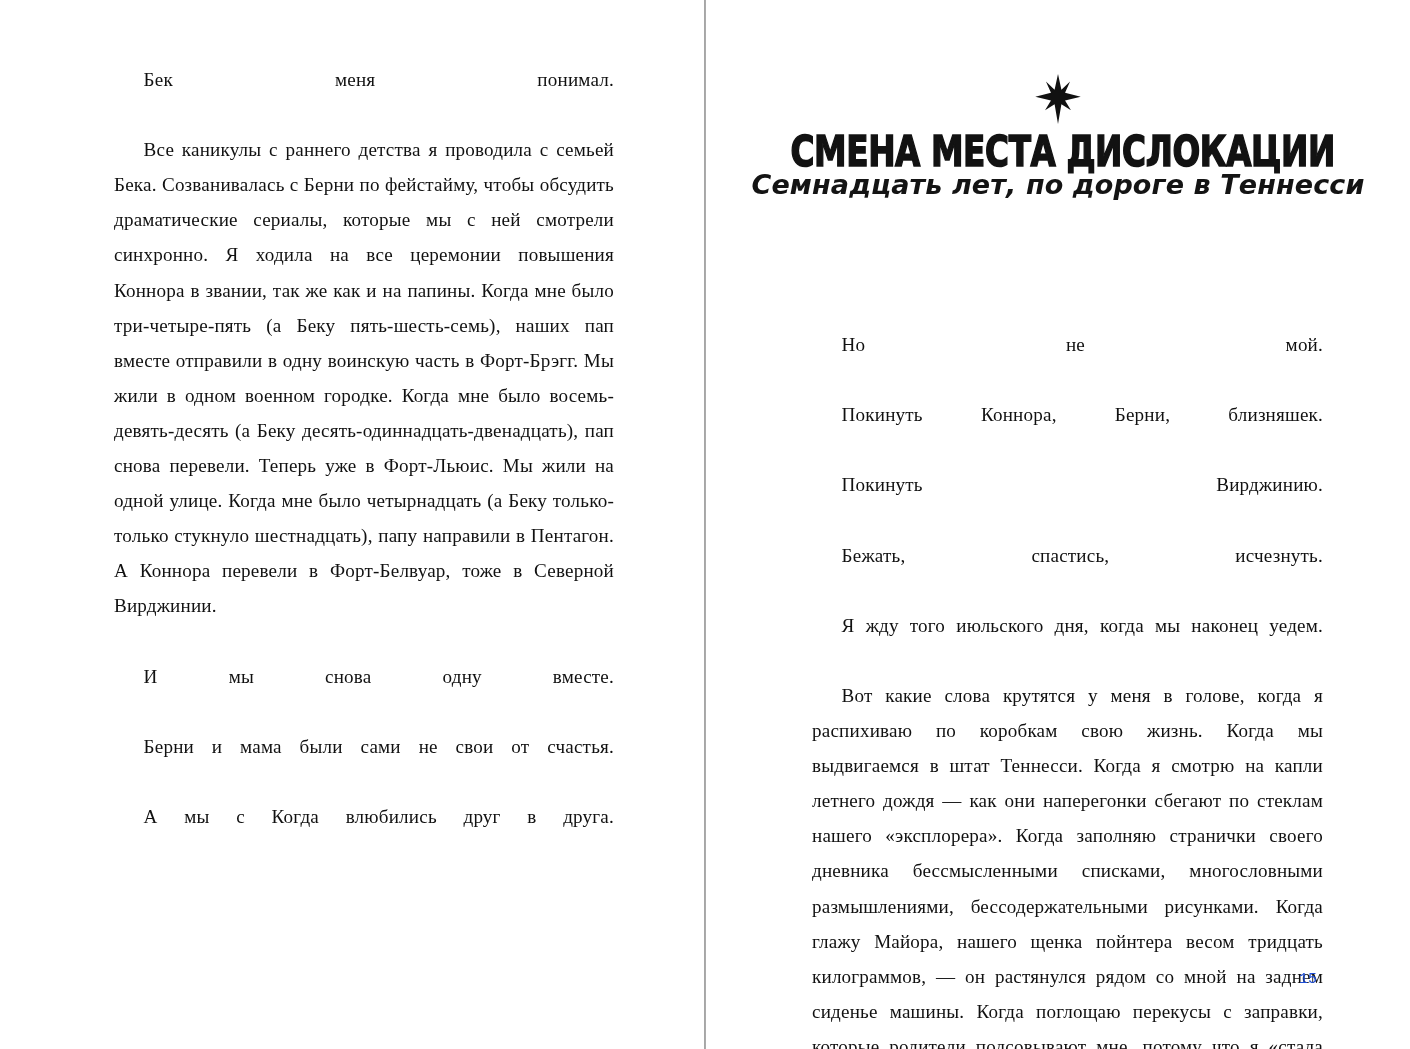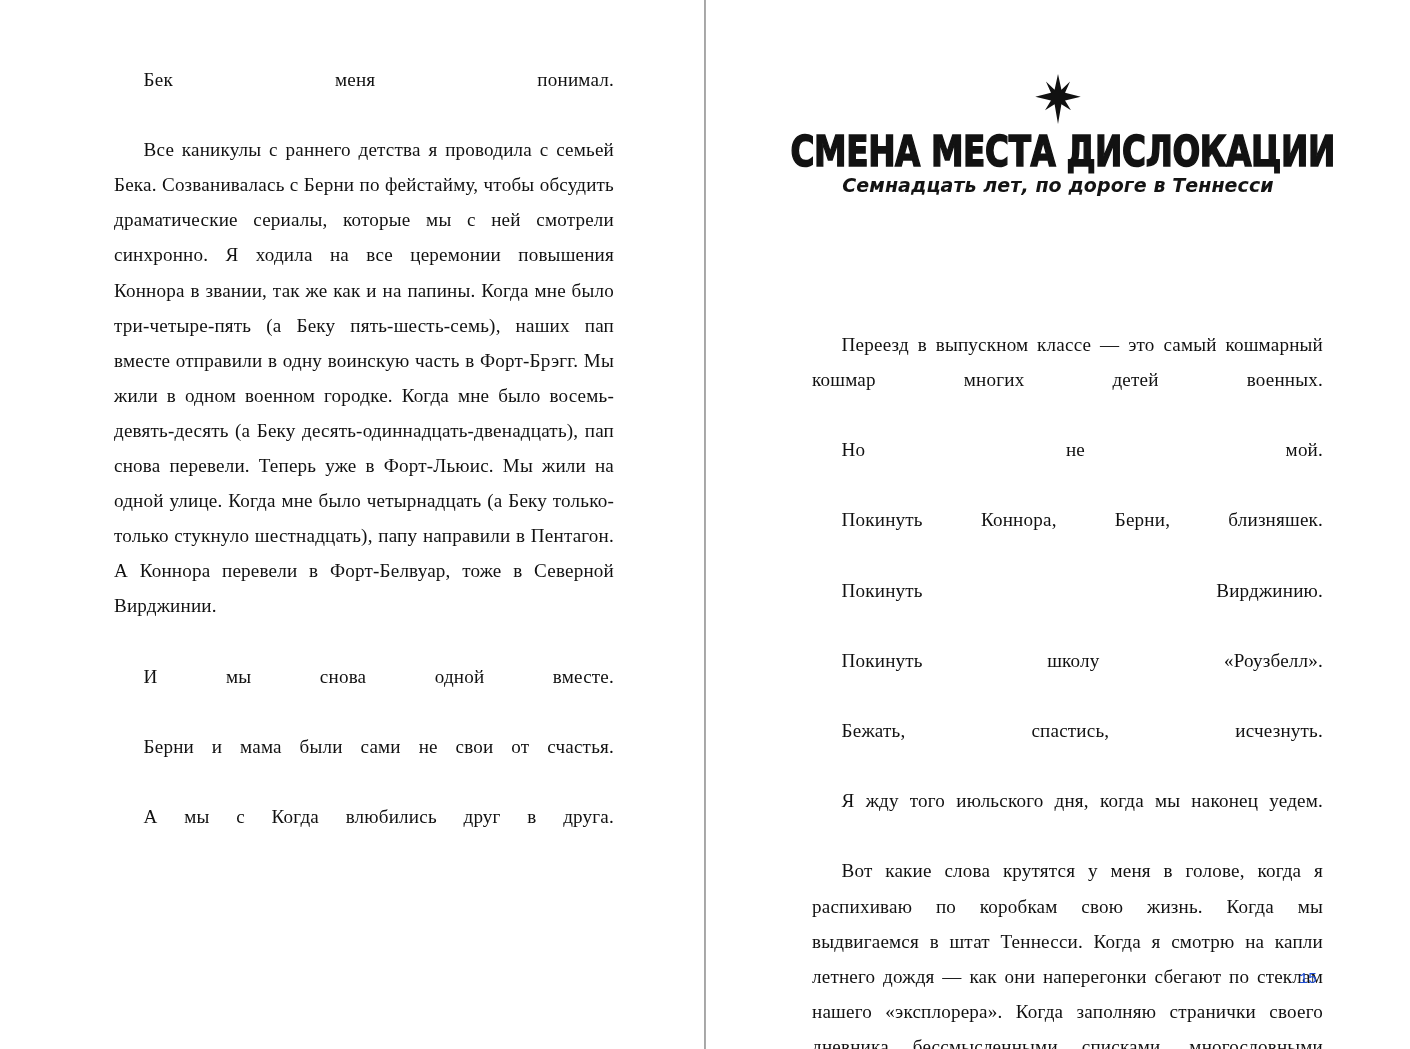--- a/index.html
+++ b/index.html
@@ -116,21 +116,21 @@
   }
   #chapter-subtitle {
     position: absolute;
     left: 0;
     top: 172px;
     width: 704px;
     text-align: center;
     font-family: "DejaVu Sans", "Liberation Sans", sans-serif;
     font-weight: 700;
     font-style: italic;
-    font-size: 19px;
+    font-size: 27px;
     line-height: 26px;
     letter-spacing: 0.004em;
     color: #141414;
     white-space: nowrap;
   }
 
   
   #folio-right {
     position: absolute;
     left: 1288px;
@@ -145,21 +145,21 @@
 </style>
 </head>
 <body>
 
 <div id="spread">
 
   <div class="page" id="page-left">
     <div class="textblock" id="left-body">
       <p class="ind">Бек меня понимал.</p>
       <p class="ind">Все каникулы с раннего детства я проводила с семьей Бека. Созванивалась с Берни по фейстайму, чтобы обсудить драматические сериалы, которые мы с ней смотрели синхронно. Я ходила на все церемонии повышения Коннора в звании, так же как и на папины. Когда мне было три-четыре-пять (а Беку пять-шесть-семь), наших пап вместе отправили в одну воинскую часть в Форт-Брэгг. Мы жили в одном военном городке. Когда мне было восемь-девять-десять (а Беку десять-одиннадцать-двенадцать), пап снова перевели. Теперь уже в Форт-Льюис. Мы жили на одной улице. Когда мне было четырнадцать (а Беку только-только стукнуло шестнадцать), папу направили в Пентагон. А Коннора перевели в Форт-Белвуар, тоже в Северной Вирджинии.</p>
-      <p class="ind">И мы снова одной вместе.</p>
+      <p class="ind">И мы снова одну вместе.</p>
       <p class="ind">Берни и мама были сами не свои от счастья.</p>
       <p class="ind">А мы с Когда влюбились друг в друга.</p>
     </div>
   </div>
 
   <div id="spine"></div>
 
   <div class="page" id="page-right">
   </div>
 
@@ -187,25 +187,23 @@
           Z"></path>
       </svg>
     </div>
 
     <div id="chapter-title">СМЕНА МЕСТА ДИСЛОКАЦИИ</div>
 
     <div id="chapter-subtitle">Семнадцать лет, по дороге в Теннесси</div>
   </div>
 
   <div class="textblock" id="right-body">
-    <p class="ind">Переезд в выпускном классе — это самый кошмарный кошмар многих детей военных.</p>
     <p class="ind">Но не мой.</p>
     <p class="ind">Покинуть Коннора, Берни, близняшек.</p>
     <p class="ind">Покинуть Вирджинию.</p>
-    <p class="ind">Покинуть школу «Роузбелл».</p>
     <p class="ind">Бежать, спастись, исчезнуть.</p>
     <p class="ind">Я жду того июльского дня, когда мы наконец уедем.</p>
     <p class="ind">Вот какие слова крутятся у меня в голове, когда я распихиваю по коробкам свою жизнь. Когда мы выдвигаемся в штат Теннесси. Когда я смотрю на капли летнего дождя — как они наперегонки сбегают по стеклам нашего «эксплорера». Когда заполняю странички своего дневника бессмысленными списками, многословными размышлениями, бессодержательными рисунками. Когда глажу Майора, нашего щенка пойнтера весом тридцать килограммов, — он растянулся рядом со мной на заднем сиденье машины. Когда поглощаю перекусы с заправки, которые родители подсовывают мне, потому что я «стала малоежкой» и «мы за тебя волнуемся, Лия».</p>
   </div>
 
   <div id="folio-right">15</div>
 
 </div>
 
 </body></html>

